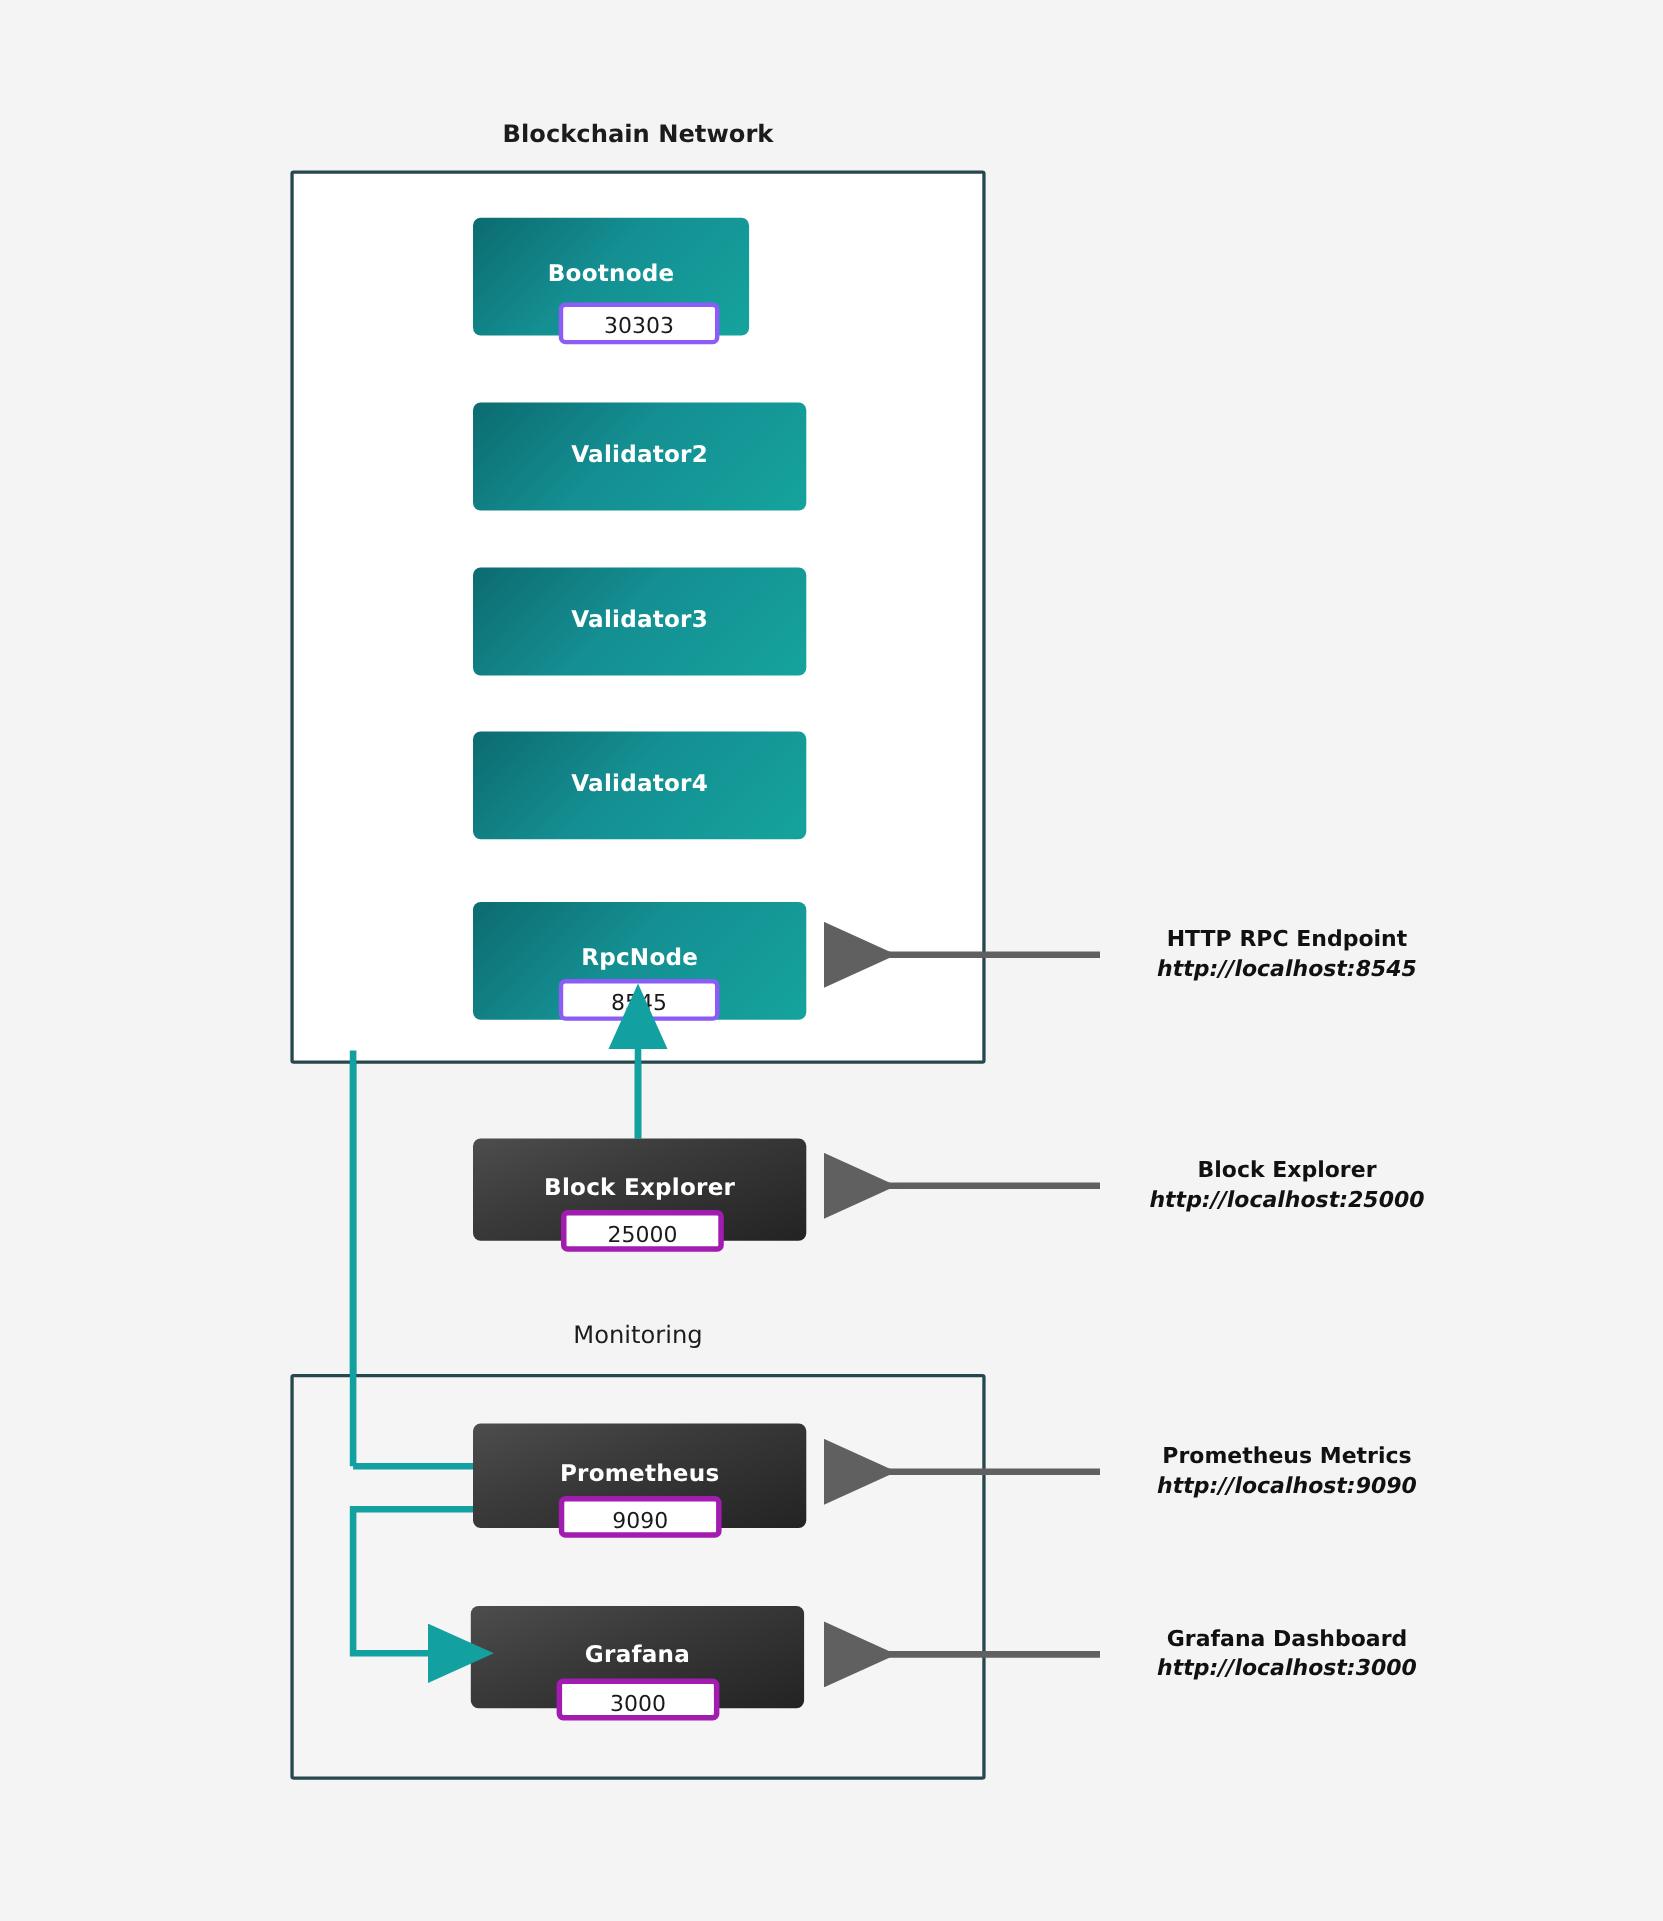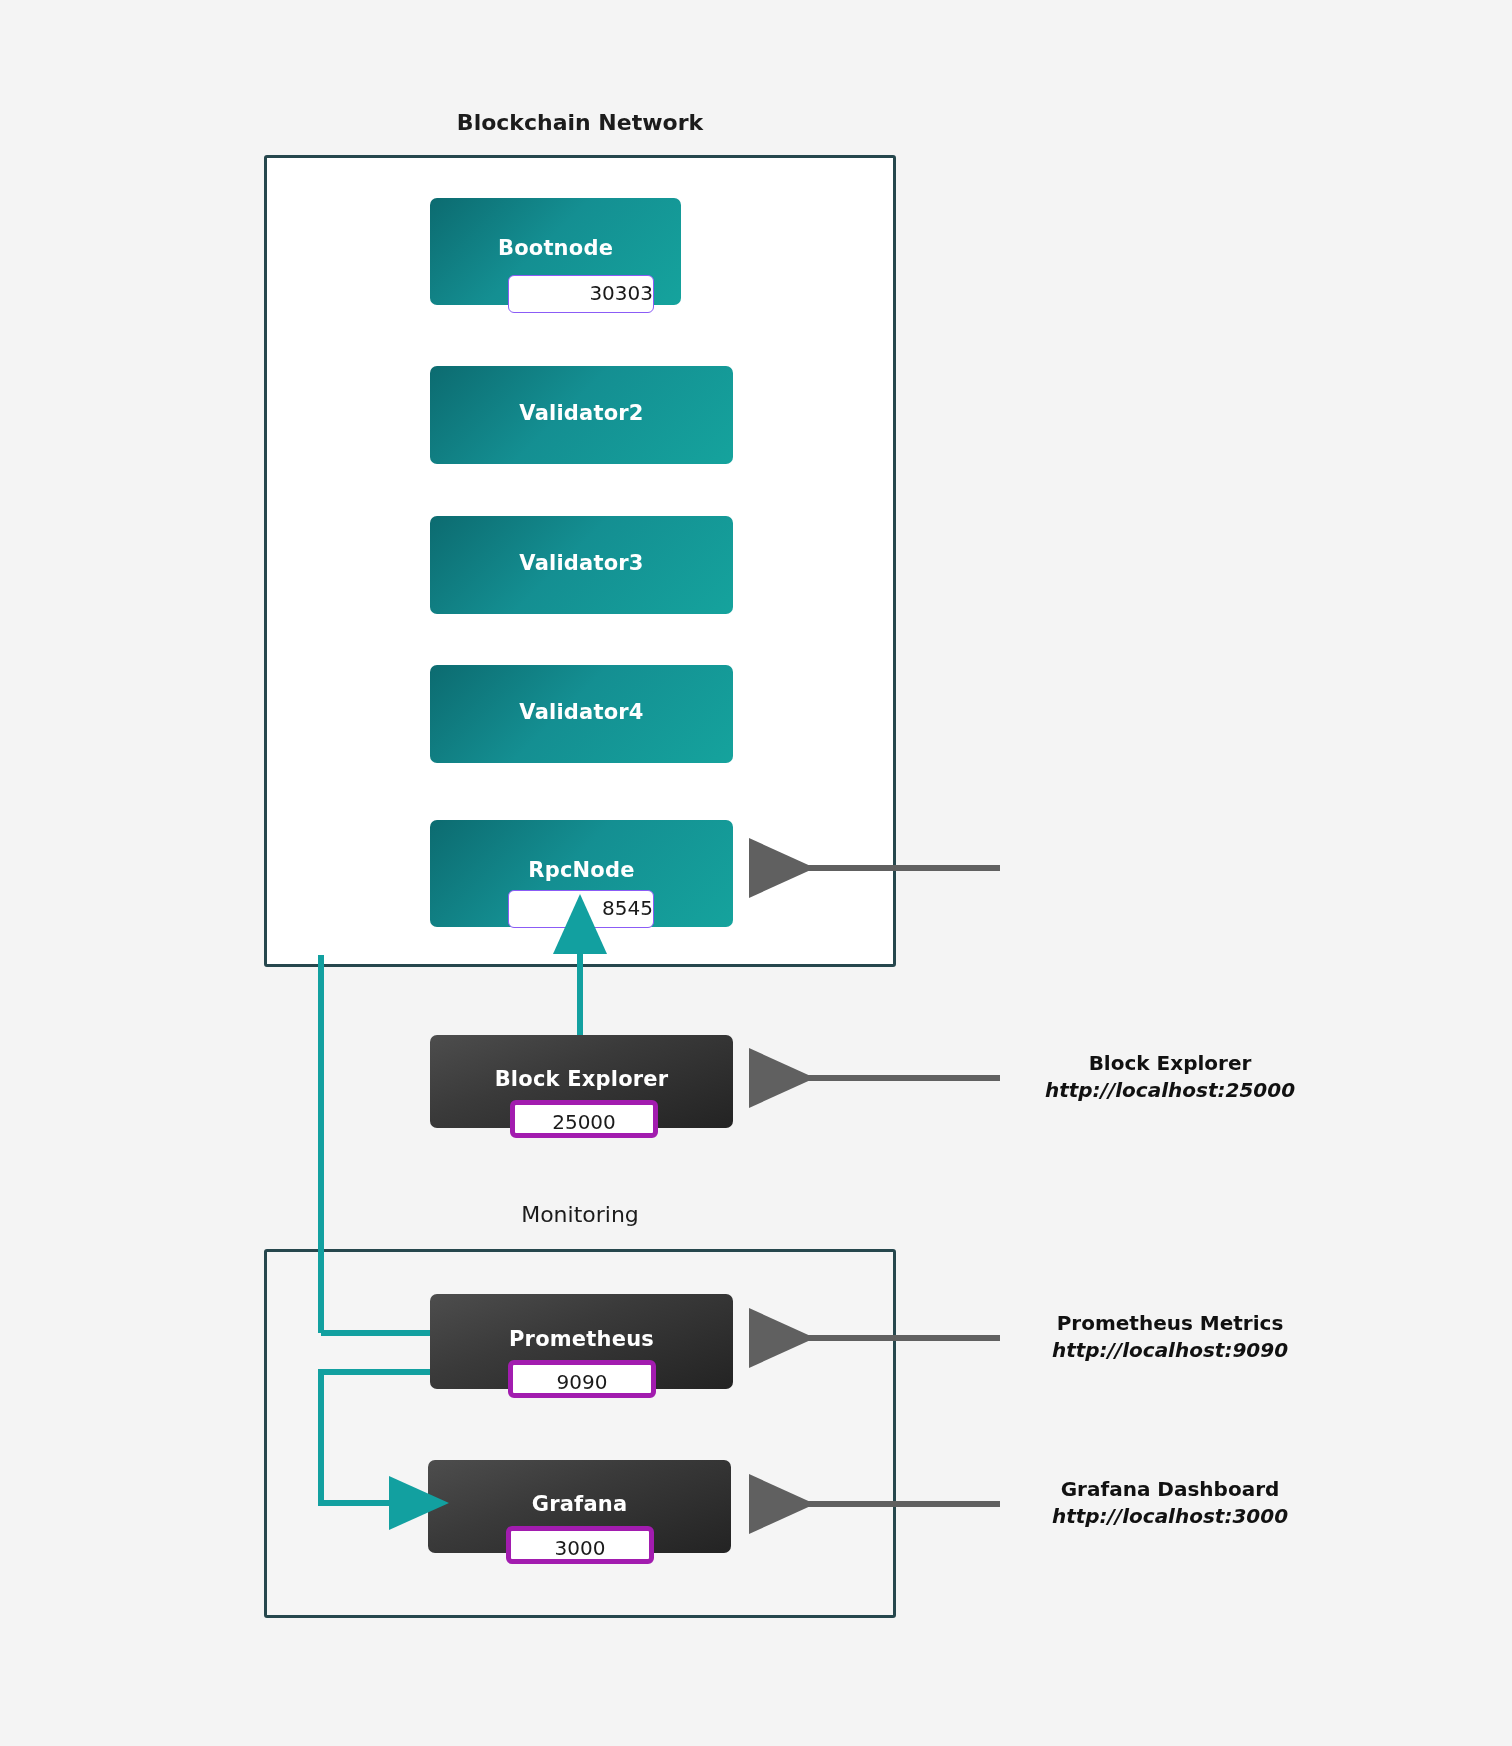--- a/index.html
+++ b/index.html
@@ -77,22 +77,21 @@
     text-align: center;
     font-size: 20px;
     color: #1a1a1a;
     font-weight: normal;
     line-height: 34px;
     height: 38px;
     border-radius: 6px;
     z-index: 25;
   }
   .port-badge.teal-b {
-    border: 1px solid #8b5cf6;
-    text-align: right;
+    border: 4px solid #8b5cf6;
   }
   .port-badge.dark-b {
     border: 5px solid #a21caf;
   }
 
   
   .annotation {
     position: absolute;
     z-index: 20;
     white-space: nowrap;
@@ -223,20 +222,24 @@
   <div class="node dark" style="left:430px; top:1294px; width:303px; height:95px;">
     <div class="node-label" style="top:33px;">Prometheus</div>
   </div>
   <div class="port-badge dark-b" style="left:508px; top:1360px; width:148px;">9090</div>
 
   <div class="node dark" style="left:428px; top:1460px; width:303px; height:93px;">
     <div class="node-label" style="top:32px;">Grafana</div>
   </div>
   <div class="port-badge dark-b" style="left:506px; top:1526px; width:148px;">3000</div>
 
+  <div class="annotation" style="left:1020px; top:840px; width:300px;">
+    <span class="ann-title">HTTP RPC Endpoint</span>
+    <span class="ann-url">http://localhost:8545</span>
+  </div>
 
   <div class="annotation" style="left:1020px; top:1050px; width:300px;">
     <span class="ann-title">Block Explorer</span>
     <span class="ann-url">http://localhost:25000</span>
   </div>
 
   <div class="annotation" style="left:1020px; top:1310px; width:300px;">
     <span class="ann-title">Prometheus Metrics</span>
     <span class="ann-url">http://localhost:9090</span>
   </div>

